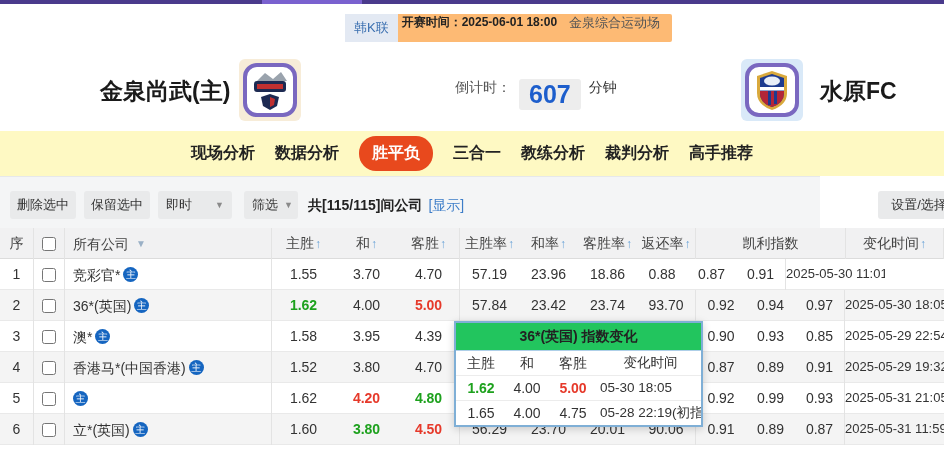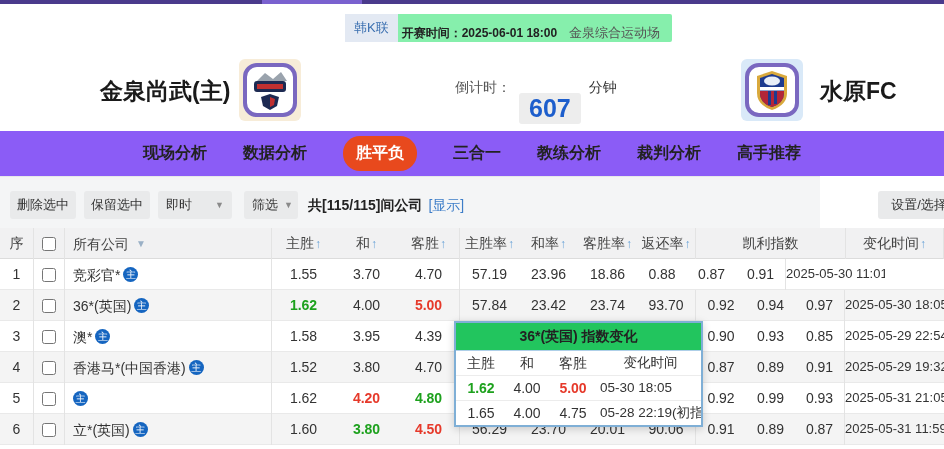--- a/index.html
+++ b/index.html
@@ -3,38 +3,38 @@
 <meta charset="utf-8">
 <style>
   html,body{margin:0;padding:0}
   body{width:944px;height:449px;position:relative;overflow:hidden;background:#fff;
        font-family:"Liberation Sans","DejaVu Sans",sans-serif;color:#333}
   
   .topbar{position:absolute;left:0;top:0;width:944px;height:4px;background:#4a3a8c}
   .topbar-seg{position:absolute;left:262px;top:0;width:100px;height:4px;background:#7a61cf}
   
   .hdr{position:absolute;left:0;top:4px;width:944px;height:127px;background:#fff}
-  .match-strip{position:absolute;left:345px;top:10px;height:28px;display:flex;align-items:flex-end;
-               background:#86efac;border-radius:2px;padding-right:12px;white-space:nowrap}
+  .match-strip{position:absolute;left:345px;top:10px;height:28px;display:flex;align-items:flex-start;
+               background:#fdba74;border-radius:2px;padding-right:12px;white-space:nowrap}
   .league{background:#e3e9f3;color:#3a6fb0;font-size:13px;padding:0 9px;height:28px;line-height:28px;cursor:pointer}
   .kick{font-size:12px;font-weight:bold;color:#222;margin-left:4px}
   .venue{font-size:13px;color:#555;margin-left:12px}
   .home-name{position:absolute;left:100px;top:72px;font-size:23px;font-weight:bold;color:#1a1a1a;white-space:nowrap}
   .away-name{position:absolute;left:820px;top:72px;font-size:23px;font-weight:bold;color:#1a1a1a;white-space:nowrap}
   .logo-box{position:absolute;top:55px;width:62px;height:62px;border-radius:6px;display:flex;align-items:center;justify-content:center}
   .home-box{left:239px;background:#f7ecd8}
   .away-box{left:741px;background:#d9e9f8}
   .countdown{position:absolute;left:455px;top:75px;display:flex;align-items:flex-start;white-space:nowrap}
   .cd-label{font-size:14px;color:#555}
-  .cd-value{background:#ededed;border-radius:3px;padding:1px 10px;margin:14px 8px;
+  .cd-value{background:#ededed;border-radius:3px;padding:1px 10px;margin:0 8px;
             font-size:25px;font-weight:bold;color:#1d5ecc}
   .cd-unit{font-size:14px;color:#333}
   
-  .nav{position:absolute;left:0;top:131px;width:944px;height:45px;background:#8b5cf6;
-       display:flex;align-items:center;justify-content:center;gap:36px}
+  .nav{position:absolute;left:0;top:131px;width:944px;height:45px;background:#fef9c3;
+       display:flex;align-items:center;justify-content:center;gap:20px}
   .tab{font-size:16px;font-weight:bold;color:#222;cursor:pointer;white-space:nowrap}
   .tab.active{background:#e8491d;color:#fff;border-radius:17px;padding:7px 13px}
   
   .toolbar{position:absolute;left:0;top:176px;width:820px;height:52px;background:#f4f5f6;border-top:1px solid #e6e8ea}
   .tbtn{position:absolute;top:14px;height:28px;line-height:28px;background:#e9eaeb;border-radius:3px;
         font-size:13px;color:#333;text-align:center;cursor:pointer;box-sizing:border-box;white-space:nowrap}
   .dd{display:flex;align-items:center;justify-content:space-between;padding:0 8px;text-align:left}
   .caret{font-size:9px;color:#8a8a8a;margin-left:6px}
   .count-wrap{position:absolute;left:308px;top:14px;height:28px;line-height:28px;font-size:14px;color:#222;white-space:nowrap}
   .count-wrap b{font-weight:bold}

